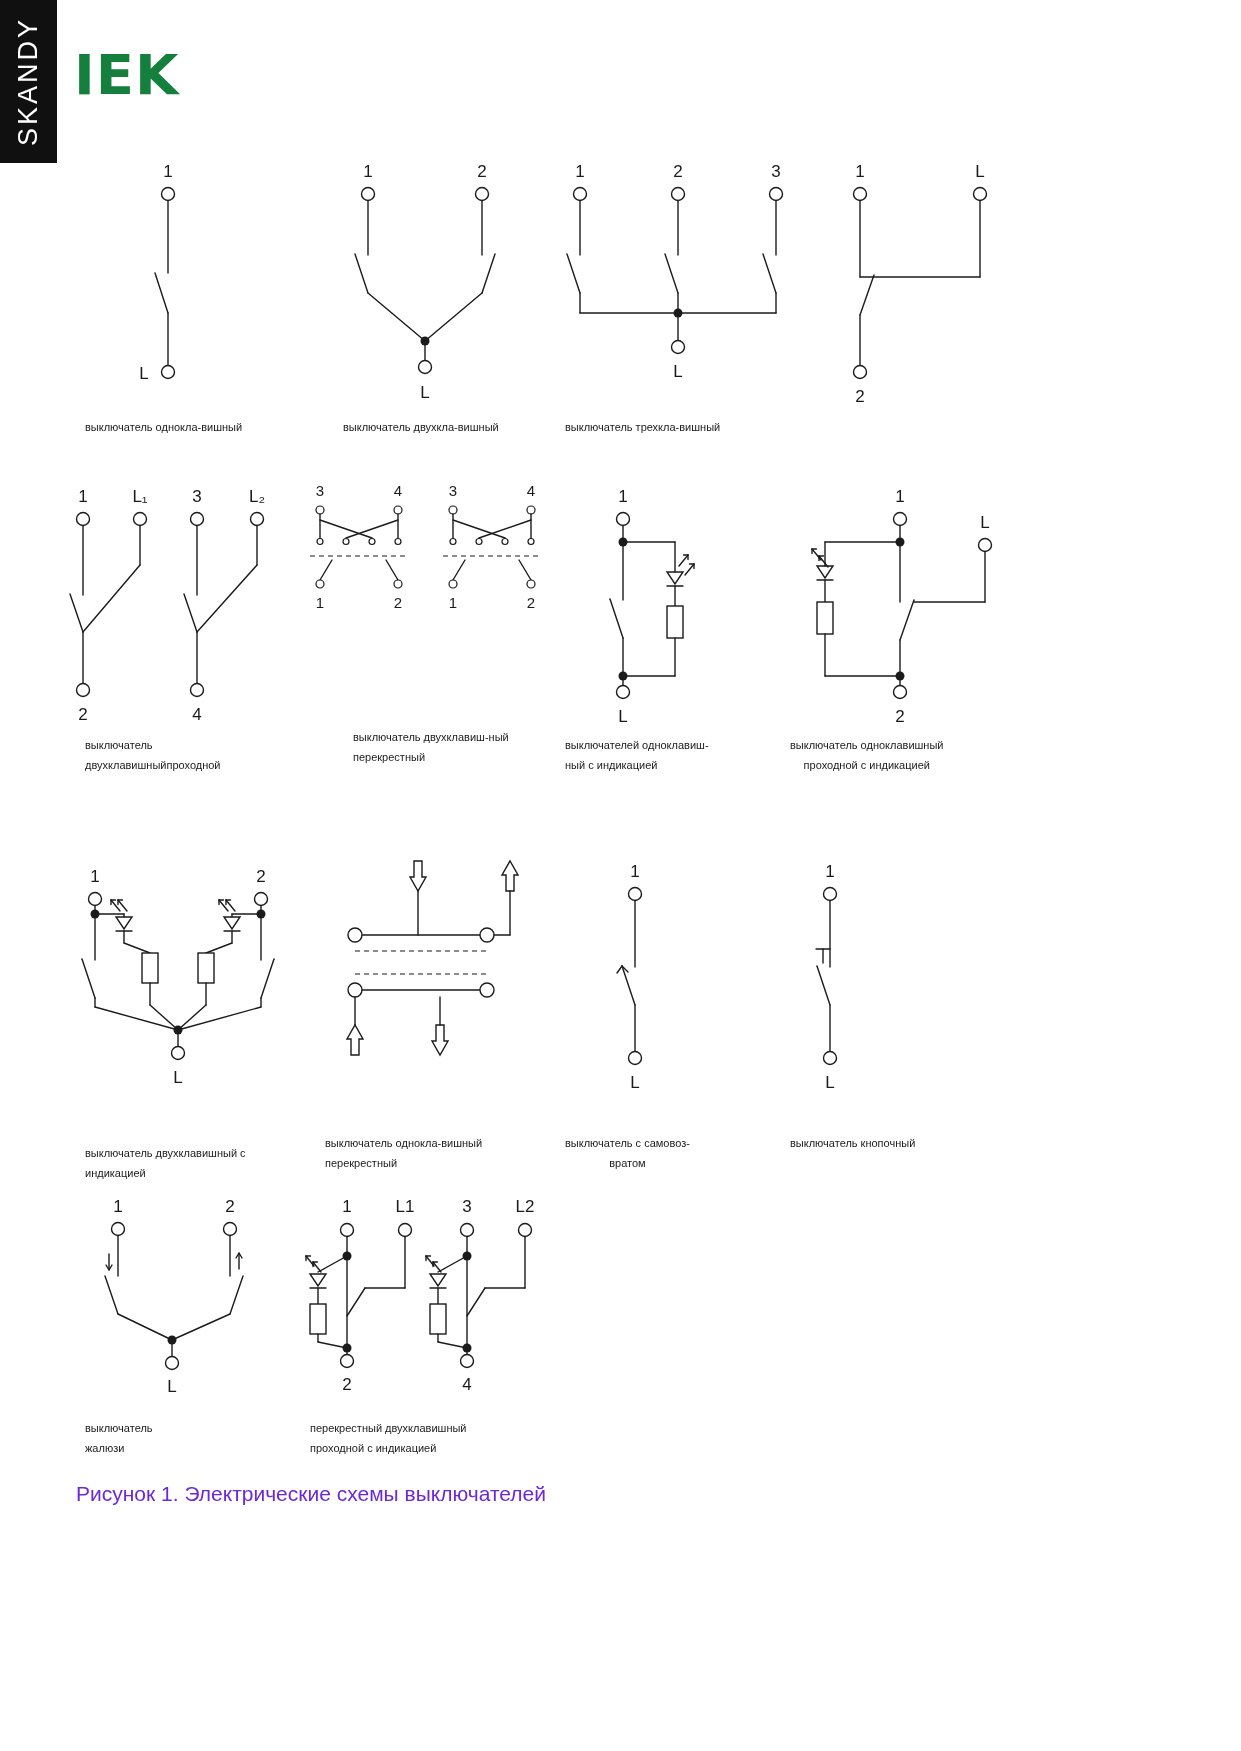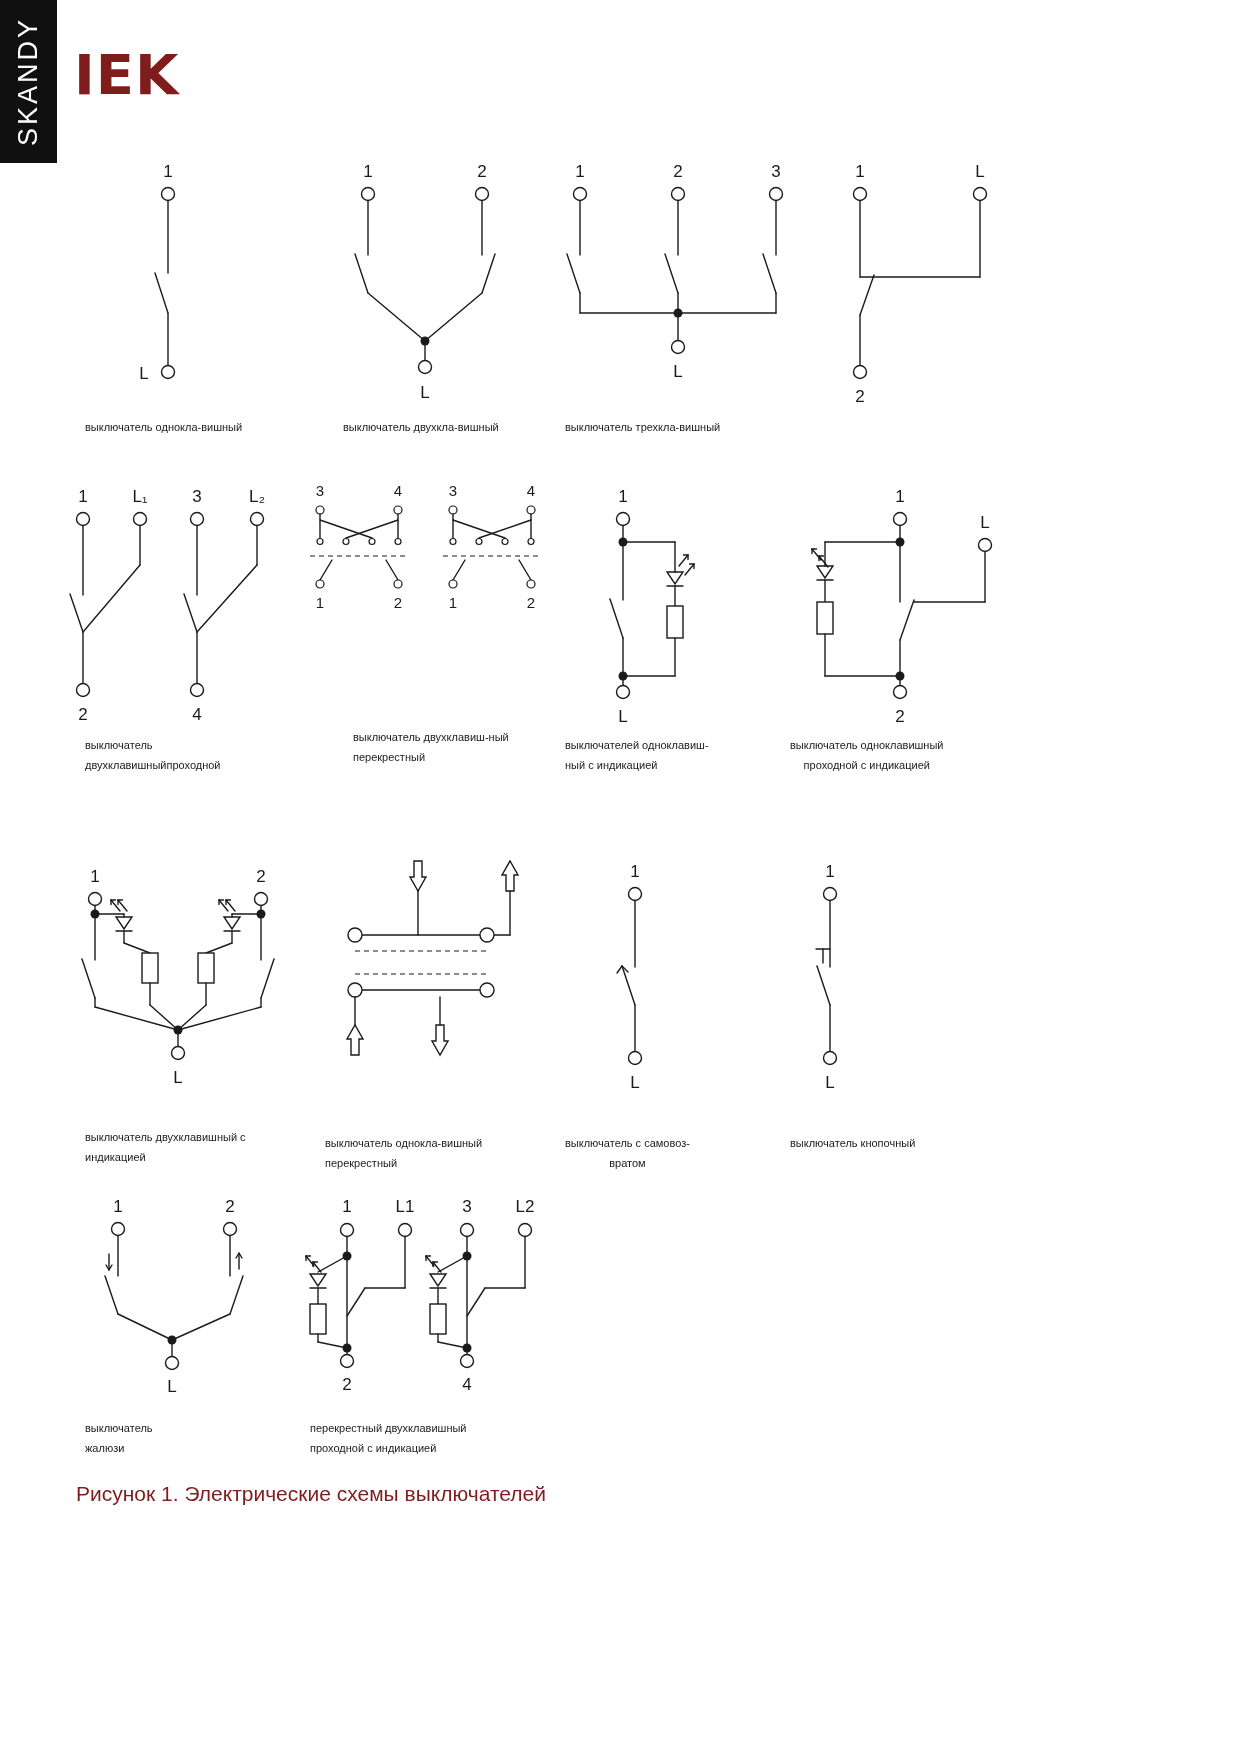--- a/index.html
+++ b/index.html
@@ -14,37 +14,37 @@
     position:absolute; left:0; top:0; width:57px; height:163px; background:#101010;
     display:flex; align-items:center; justify-content:center;
   }
   .sidebar span {
     color:#fff; writing-mode:vertical-rl; transform:rotate(180deg);
     font-size:27px; letter-spacing:3px; font-weight:400;
   }
   .logo {
     position:absolute; left:74px; top:42px;
     font-family:"DejaVu Sans", sans-serif; font-weight:800;
-    font-size:56px; letter-spacing:1px; color:#7f1d1d;
+    font-size:56px; letter-spacing:1px; color:#15803d;
   }
 
   .diagram { position:absolute; }
   .diagram svg { display:block; }
 
   svg text { font-family:"Liberation Sans", sans-serif; font-size:17px; fill:#1b1b1b; text-anchor:middle; }
   svg text.t15 { font-size:15px; }
   svg .w   { stroke:#1b1b1b; stroke-width:1.4; fill:none; stroke-linecap:round; }
   svg .dash{ stroke:#1b1b1b; stroke-width:1.2; fill:none; stroke-dasharray:5 4; }
   svg .term{ fill:#fff; stroke:#1b1b1b; stroke-width:1.4; }
   svg .sm  { fill:#fff; stroke:#1b1b1b; stroke-width:1.2; }
   svg .dot { fill:#1b1b1b; stroke:none; }
   svg .res { fill:#fff; stroke:#1b1b1b; stroke-width:1.4; }
 
   .cap { position:absolute; font-size:11px; line-height:20px; white-space:nowrap; color:#1b1b1b; }
-  .figcap { position:absolute; left:76px; top:1482px; font-size:21px; color:#7f1d1d; }
+  .figcap { position:absolute; left:76px; top:1482px; font-size:21px; color:#6d28d9; }
 </style>
 </head>
 <body>
 
 <div class="page">
 
   <div class="sidebar">
     <span>SKANDY</span>
   </div>
   <div class="logo">IEK</div>
@@ -331,21 +331,21 @@
       <line class="w" x1="128" y1="150" x2="100" y2="175"></line>
       <line class="w" x1="183" y1="59" x2="183" y2="105"></line>
       <line class="w" x1="183" y1="143" x2="196" y2="104"></line>
       <line class="w" x1="183" y1="143" x2="183" y2="152"></line>
       <line class="w" x1="183" y1="152" x2="100" y2="175"></line>
       <circle class="dot" cx="100" cy="175" r="4.5"></circle>
       <line class="w" x1="100" y1="175" x2="100" y2="191.5"></line>
       <circle class="term" cx="100" cy="198" r="6.5"></circle>
       <text x="100" y="228">L</text>
     </svg>
-    <div class="cap" style="left:7px; top:272px;">
+    <div class="cap" style="left:7px; top:288px;">
       <div>выключатель двухклавишный с</div>
       <div>индикацией</div>
     </div>
   </div>
 
   <div class="diagram" style="left:325px; top:855px; width:240px; height:330px;">
     <svg width="240" height="230" viewBox="0 0 240 230">
       <path class="w" d="M89,6 L89,22 L85,22 L93,36 L101,22 L97,22 L97,6 Z"></path>
       <line class="w" x1="93" y1="36" x2="93" y2="80"></line>
       <path class="w" d="M181,36 L181,20 L177,20 L185,6 L193,20 L189,20 L189,36 Z"></path>

